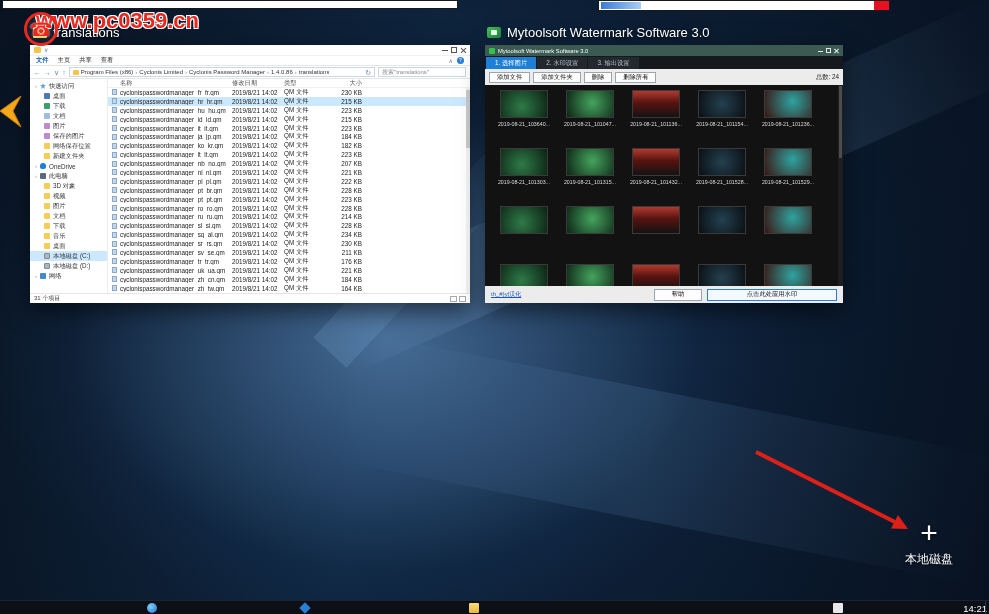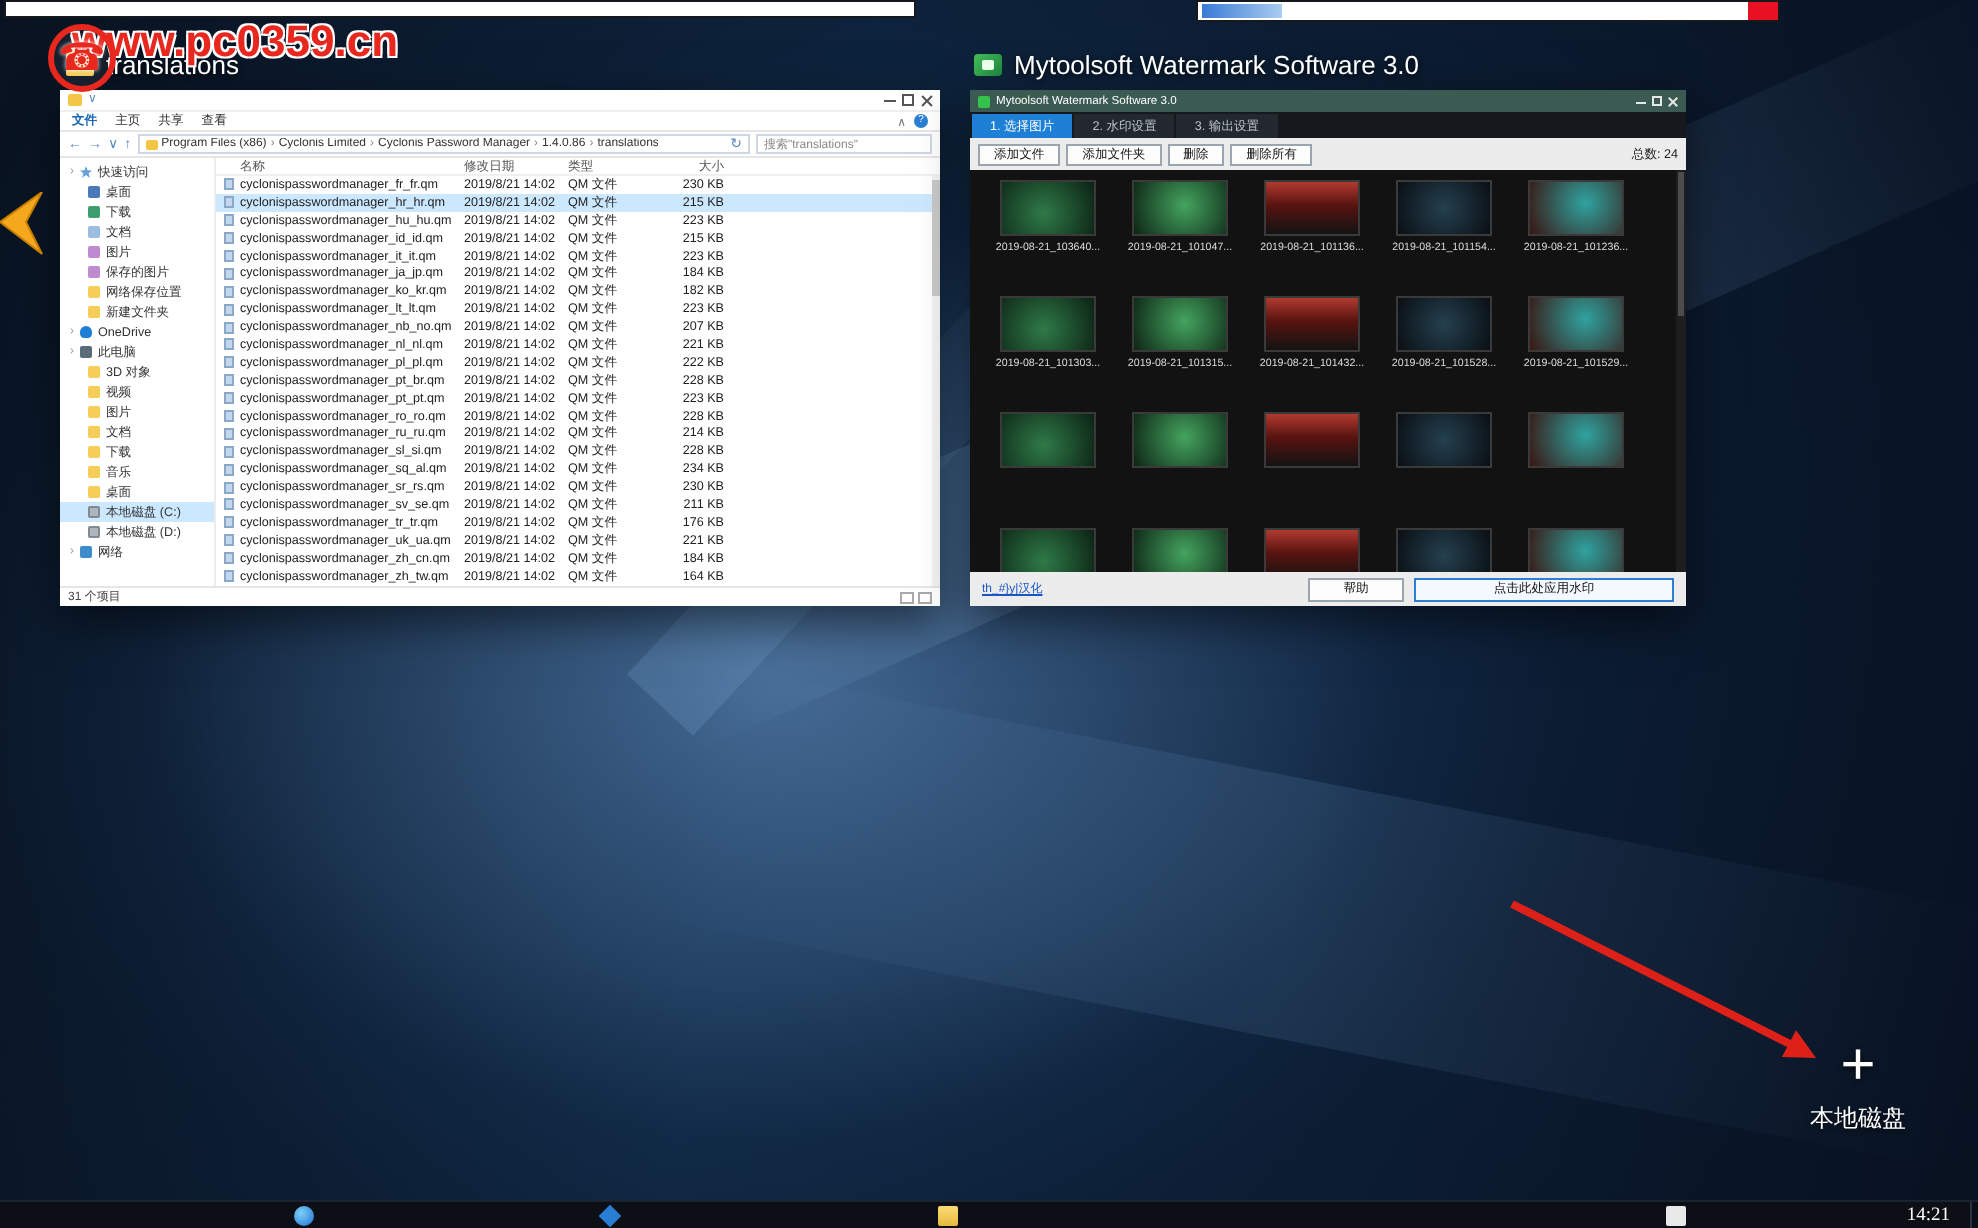--- a/index.html
+++ b/index.html
@@ -165,21 +165,21 @@
   .red-arrow { position:absolute; left:748px; top:446px; width:178px; height:100px; z-index:6; }
 
   
   .taskbar { position:absolute; left:0; bottom:0; width:989px; height:14px; background:#0c1016;
     border-top:1px solid #1c2330; z-index:7; }
   .tb-icon { position:absolute; top:2px; width:10px; height:10px; }
   .tb-browser { left:147px; border-radius:50%; background:radial-gradient(circle at 35% 35%, #7fd0f7, #1b6fd0); }
   .tb-diamond { left:301px; top:3px; width:8px; height:8px; background:#2a7fd4; transform:rotate(45deg); }
   .tb-explorer { left:469px; background:linear-gradient(180deg,#fbdc74,#e7b940); border-radius:1px; }
   .tb-tray { left:833px; background:#e8e8e8; border-radius:1px; }
-  .tb-clock { position:absolute; right:14px; top:1.5px; color:#fff; font-size:9.5px;font-family:Liberation Serif, serif; }
+  .tb-clock { position:absolute; right:2px; top:1.5px; color:#fff; font-size:9.5px; }
   .tb-showdesk { position:absolute; right:0; top:0; width:4px; height:100%; border-left:1px solid #2a3342; }
 </style>
 </head>
 <body>
 
 <div class="screen">
 
   <div class="wallpaper">
     <div class="beam beam1"></div>
     <div class="beam beam2"></div>

